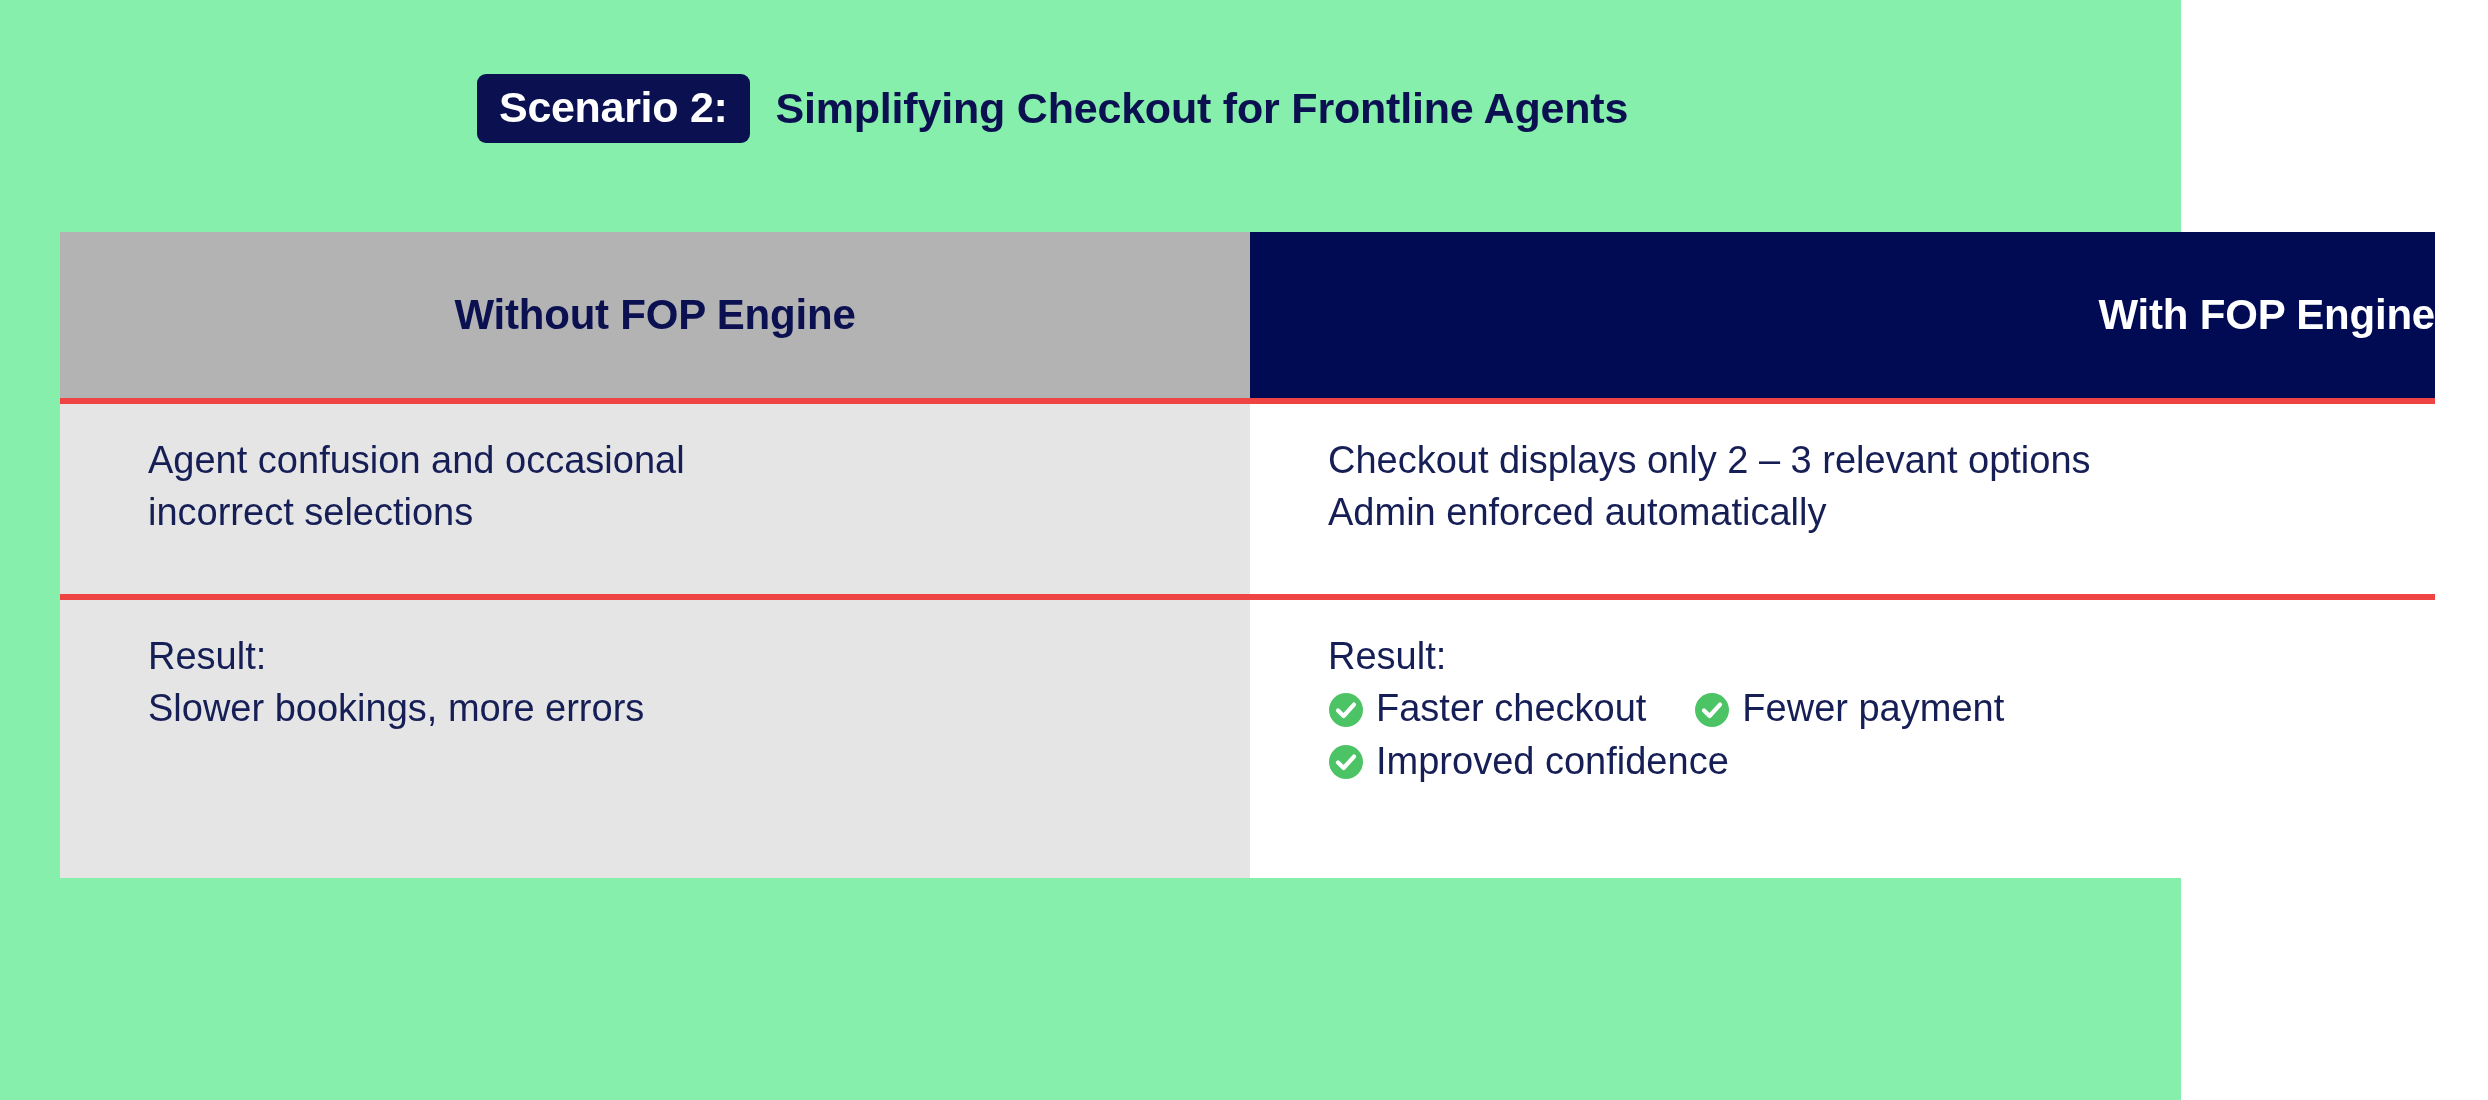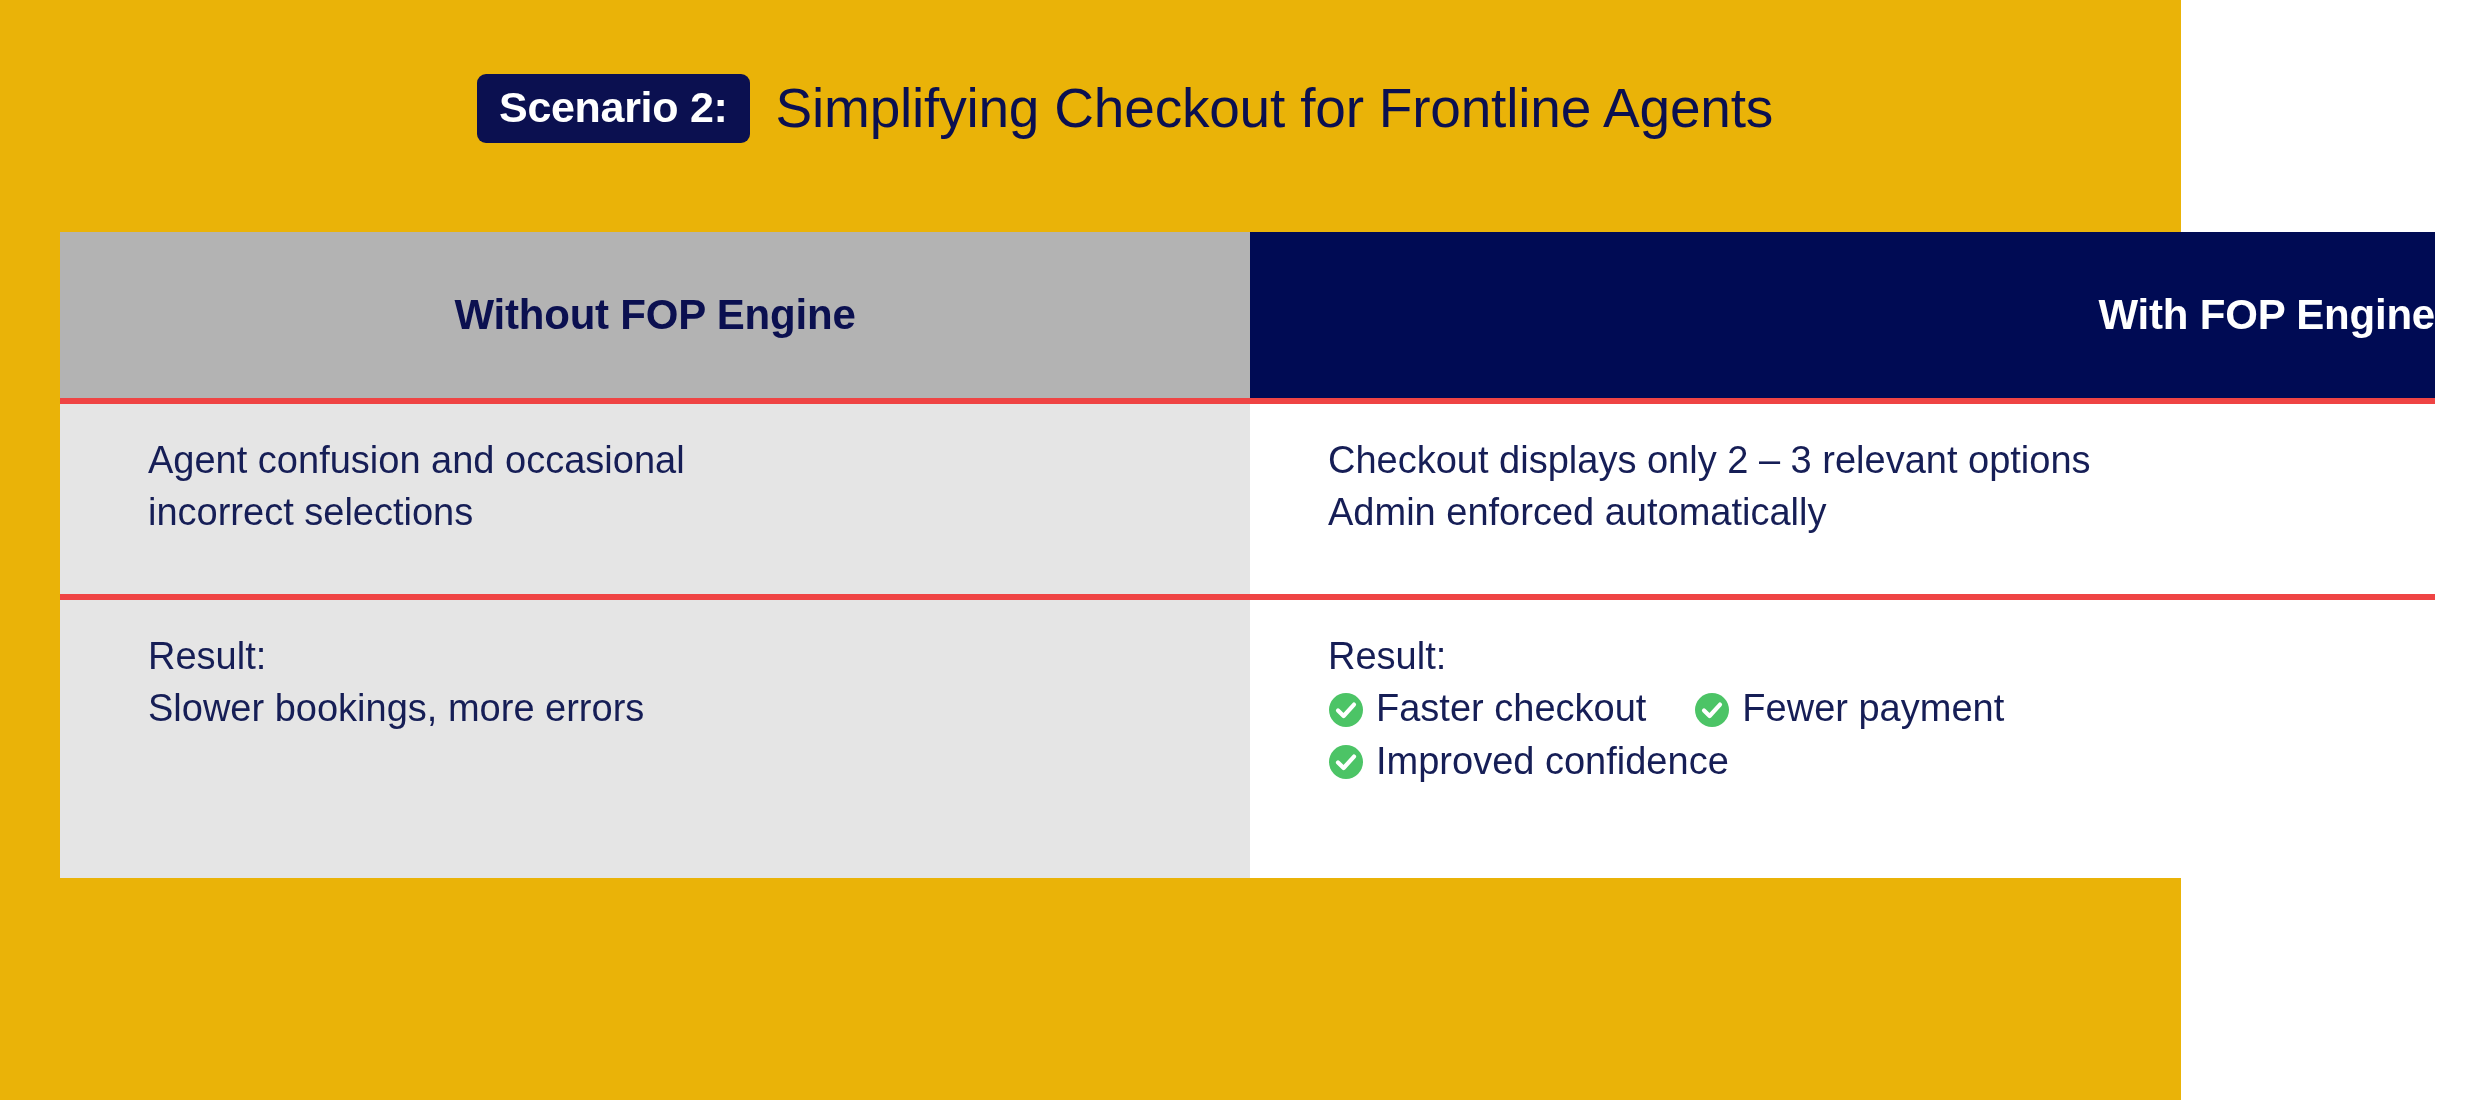--- a/index.html
+++ b/index.html
@@ -11,21 +11,21 @@
     width: 2488px;
     height: 1100px;
     font-family: "Liberation Sans", sans-serif;
     overflow: hidden;
   }
 
   .slide {
     position: relative;
     width: 2181px;
     height: 1100px;
-    background: #eab308;
+    background: #86efac;
   }
 
   
   .title-row {
     position: absolute;
     left: 477px;
     top: 74px;
     display: flex;
     align-items: center;
     gap: 26px;
@@ -38,22 +38,22 @@
     font-weight: bold;
     letter-spacing: -0.3px;
     padding: 12px 22px 14px 22px;
     border-radius: 9px;
     line-height: 1.0;
     white-space: nowrap;
   }
 
   .title-text {
     color: #0B1050;
-    font-size: 55px;
-    font-weight: normal;
+    font-size: 43px;
+    font-weight: bold;
     letter-spacing: -0.2px;
     white-space: nowrap;
     line-height: 1.0;
   }
 
   
   .cmp-table {
     position: absolute;
     left: 60px;
     top: 232px;

